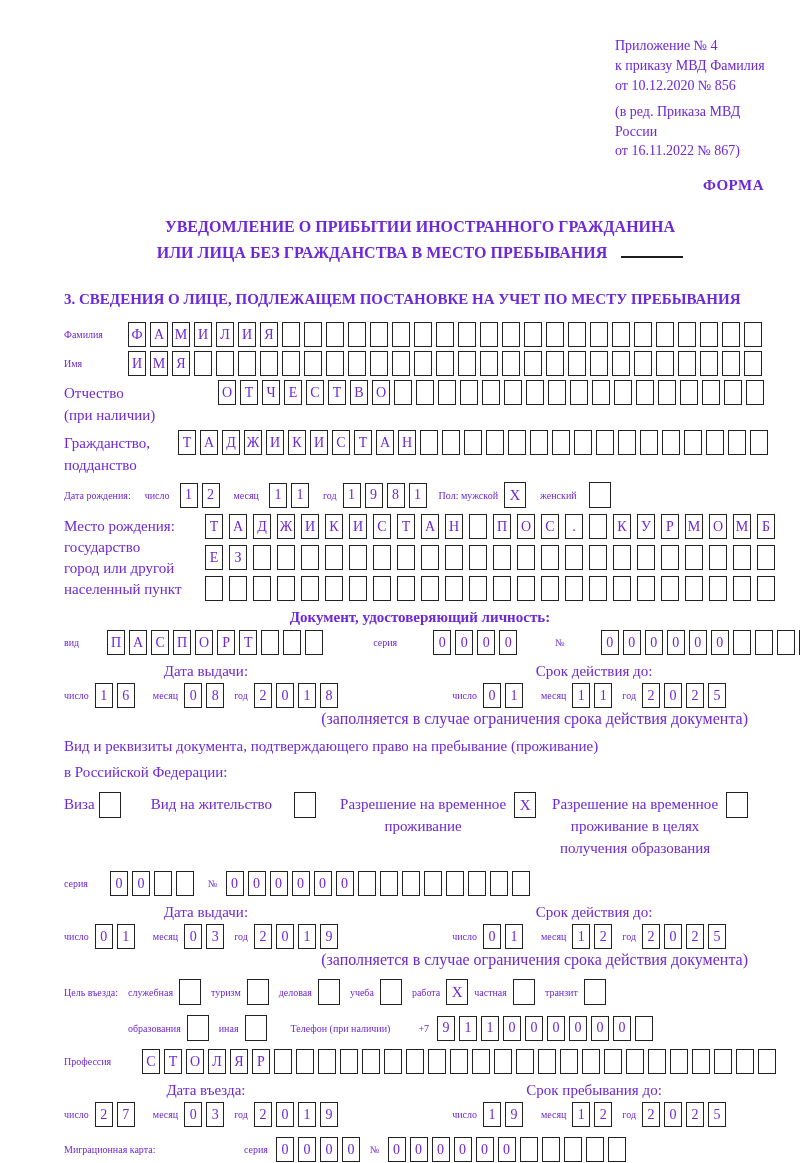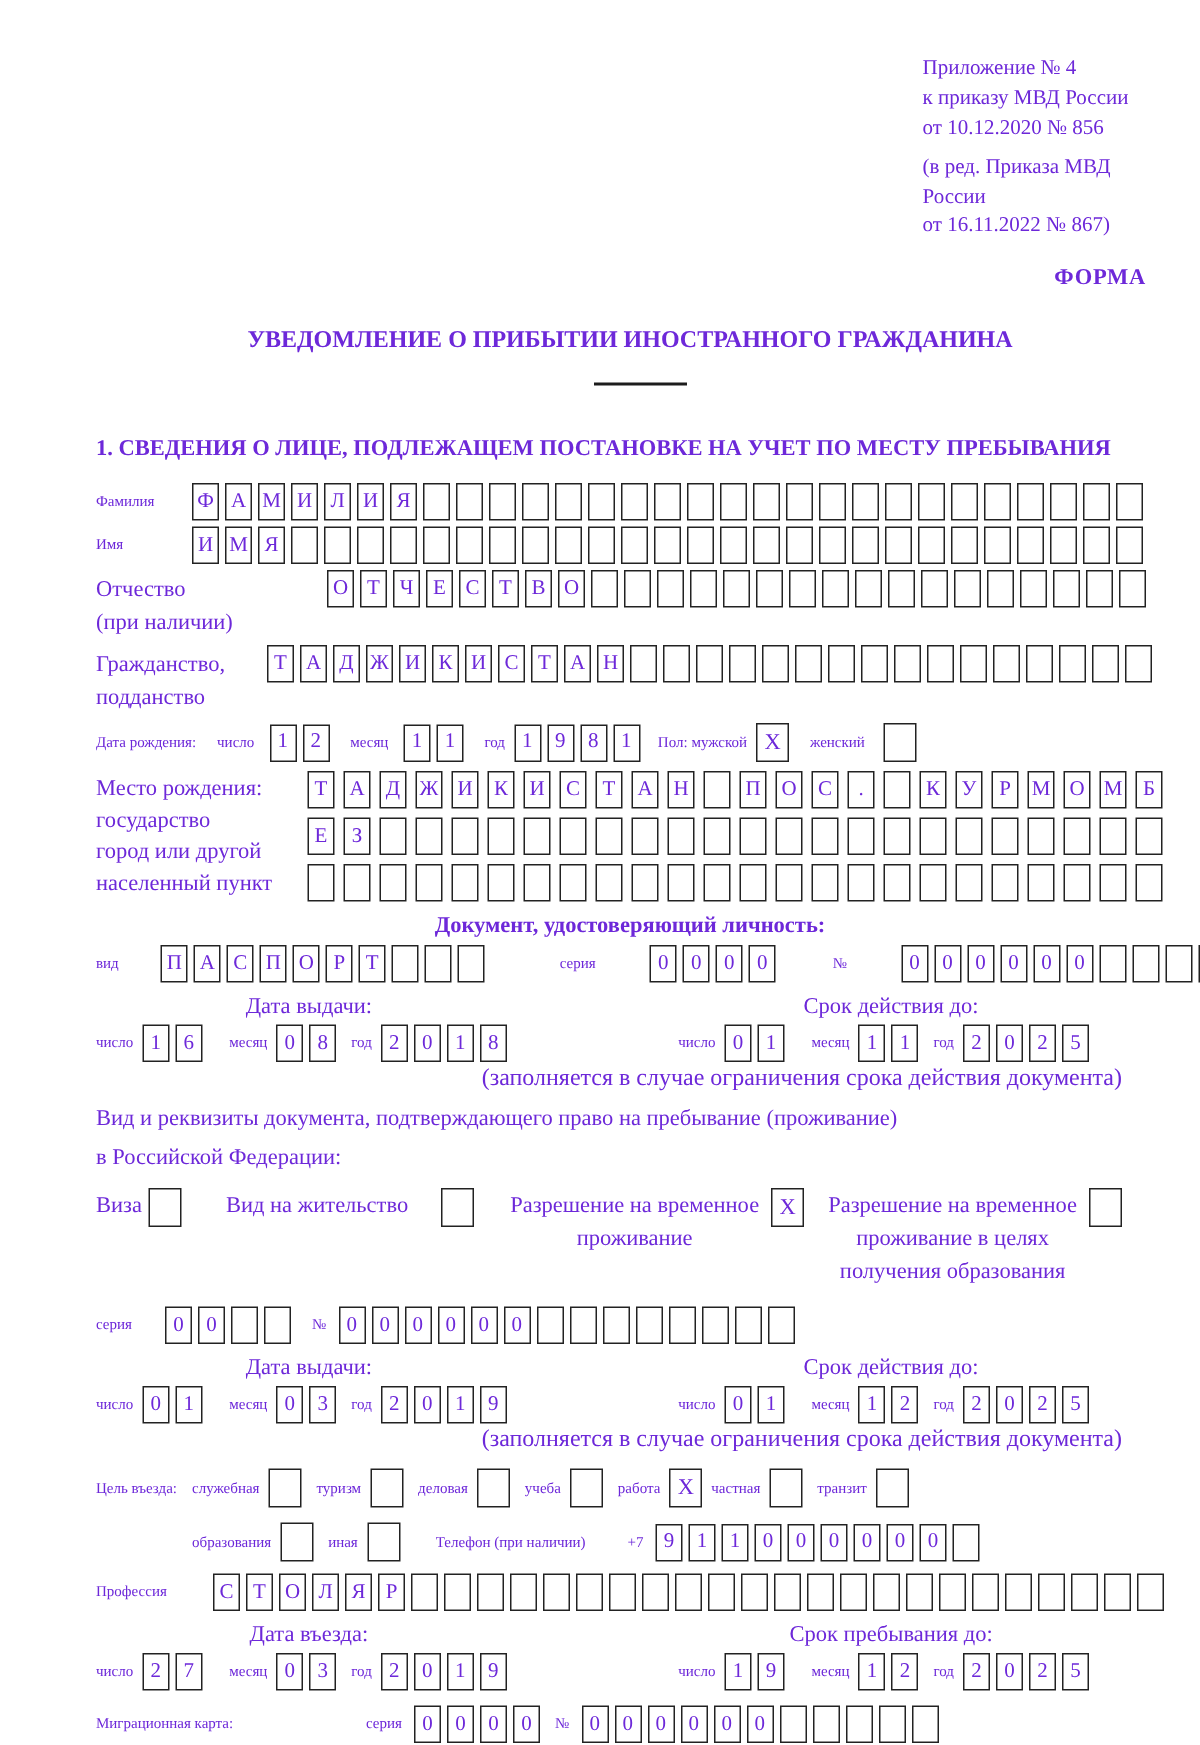--- a/index.html
+++ b/index.html
@@ -53,33 +53,33 @@
   .purp .lbl { margin-right:6px; }
   .purp .checkbox { margin-right:10px; }
 </style>
 </head>
 <body>
 
 <div class="page">
 
   <div class="annex">
     <div>Приложение № 4</div>
-    <div>к приказу МВД России</div>
+    <div>к приказу МВД Фамилия</div>
     <div>от 10.12.2020 № 856</div>
     <div class="gap">(в ред. Приказа МВД России</div>
     <div>от 16.11.2022 № 867)</div>
   </div>
   <div class="forma">ФОРМА</div>
 
   <div class="title">
     <div>УВЕДОМЛЕНИЕ О ПРИБЫТИИ ИНОСТРАННОГО ГРАЖДАНИНА</div>
-    <div><span class="blankline"></span></div>
-  </div>
-
-  <div class="sec-head">1. СВЕДЕНИЯ О ЛИЦЕ, ПОДЛЕЖАЩЕМ ПОСТАНОВКЕ НА УЧЕТ ПО МЕСТУ ПРЕБЫВАНИЯ</div>
+    <div><span>ИЛИ ЛИЦА БЕЗ ГРАЖДАНСТВА В МЕСТО ПРЕБЫВАНИЯ</span><span class="blankline"></span></div>
+  </div>
+
+  <div class="sec-head">3. СВЕДЕНИЯ О ЛИЦЕ, ПОДЛЕЖАЩЕМ ПОСТАНОВКЕ НА УЧЕТ ПО МЕСТУ ПРЕБЫВАНИЯ</div>
 
   <div class="row" style="margin-top:14px;">
     <div class="lbl" style="width:64px;">Фамилия</div>
     <div class="cellrow">
         <div class="cell">Ф</div>
         <div class="cell">А</div>
         <div class="cell">М</div>
         <div class="cell">И</div>
         <div class="cell">Л</div>
         <div class="cell">И</div>

